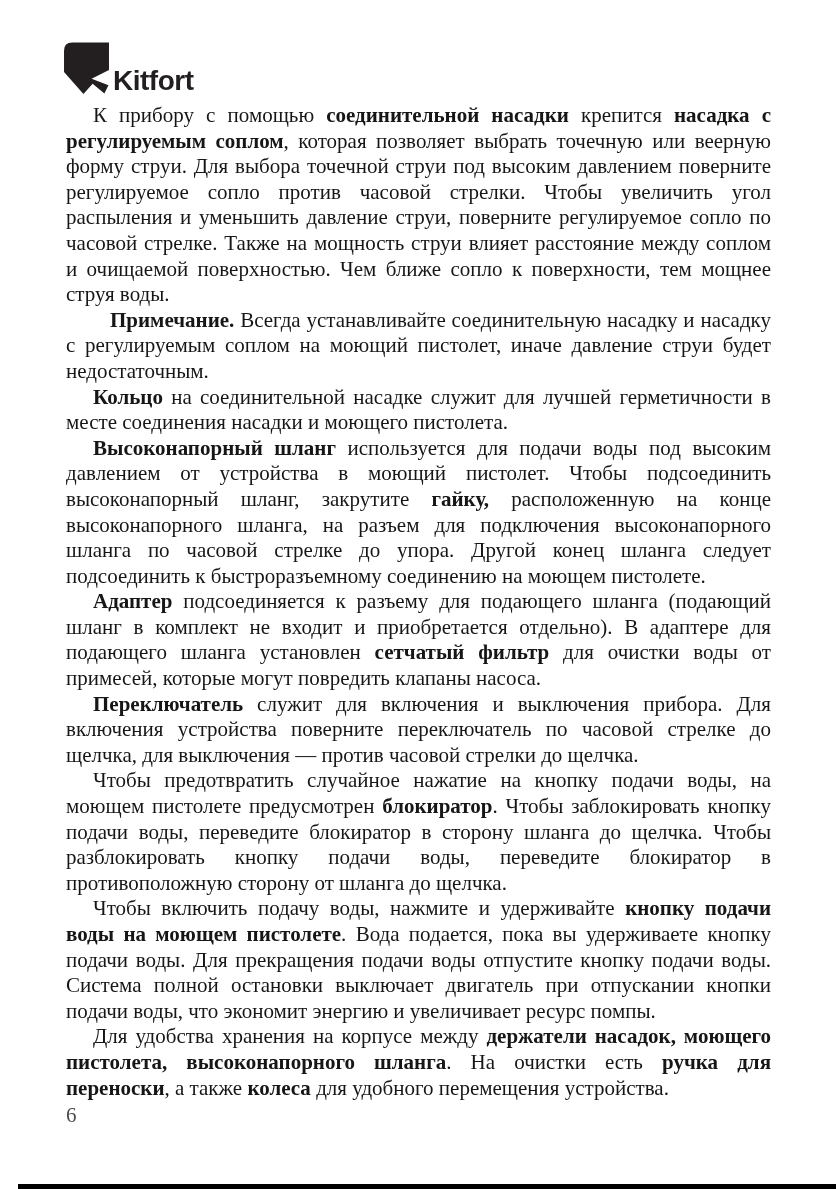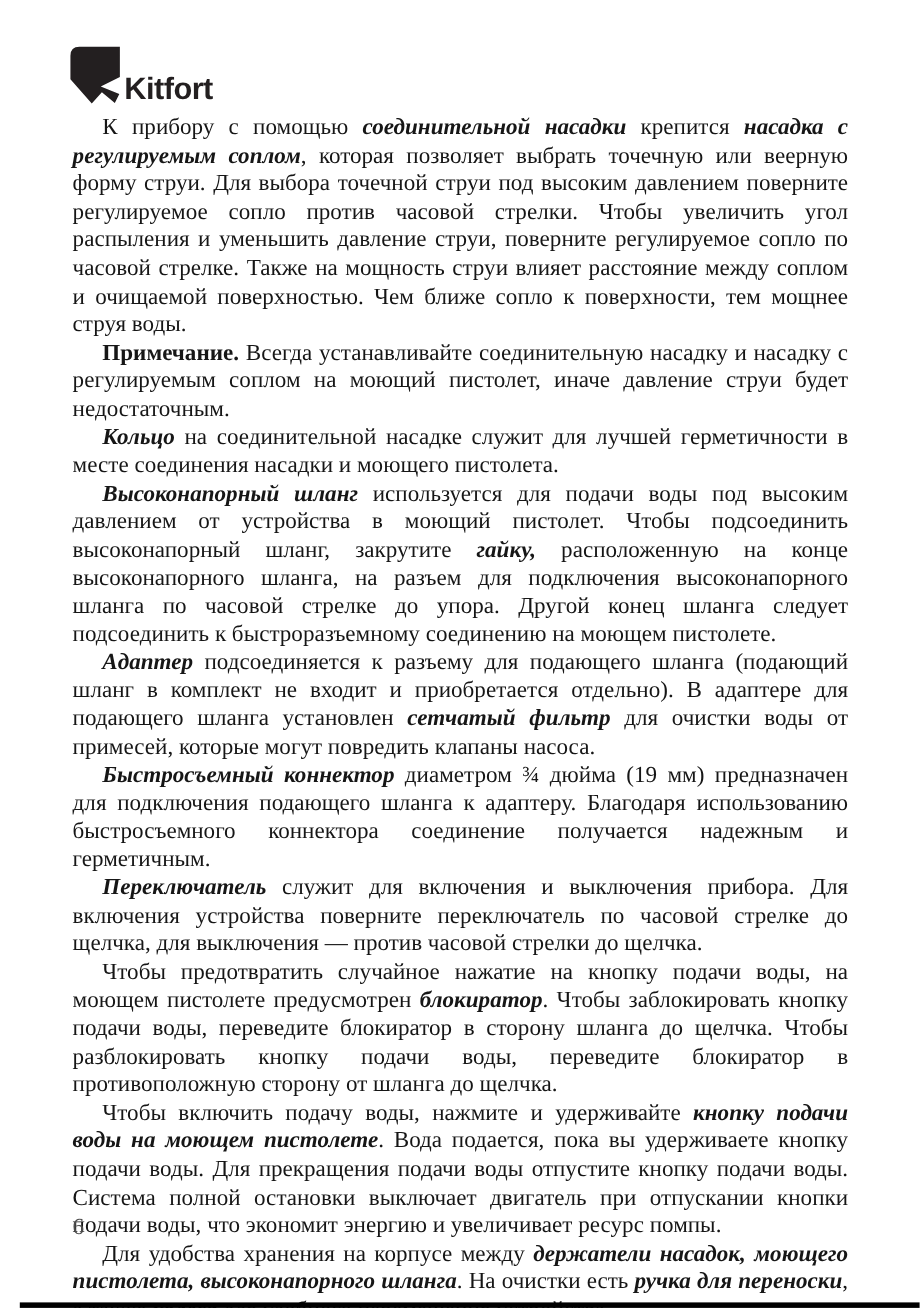--- a/index.html
+++ b/index.html
@@ -47,24 +47,24 @@
     line-height: 25.6px;
     color: #161616;
     text-align: justify;
   }
   .content p {
     margin: 0;
     text-indent: 27px;
   }
   .content .bi {
     font-weight: bold;
-    font-style: italic;
   }
   .content .b {
     font-weight: bold;
+    margin-left: 17px;
   }
   .page-number {
     position: absolute;
     left: 66px;
     top: 1103px;
     font-size: 21px;
     color: #4d4d4d;
   }
   .footer-bar {
     position: absolute;
@@ -88,21 +88,20 @@
     </span>
     <span class="wordmark">Kitfort</span>
   </header>
 
   <main class="content" id="content">
       <p><span>К прибору с помощью </span><span class="bi">соединительной насадки</span><span> крепится </span><span class="bi">насадка с регулируемым соплом</span><span>, которая позволяет выбрать точечную или веерную форму струи. Для выбора точечной струи под высоким давлением поверните регулируемое сопло против часовой стрелки. Чтобы увеличить угол распыления и уменьшить давление струи, поверните регулируемое сопло по часовой стрелке. Также на мощность струи влияет расстояние между соплом и очищаемой поверхностью. Чем ближе сопло к поверхности, тем мощнее струя воды.</span></p>
       <p><span class="b">Примечание.</span><span> Всегда устанавливайте соединительную насадку и насадку с регулируемым соплом на моющий пистолет, иначе давление струи будет недостаточным.</span></p>
       <p><span class="bi">Кольцо</span><span> на соединительной насадке служит для лучшей герметичности в месте соединения насадки и моющего пистолета.</span></p>
       <p><span class="bi">Высоконапорный шланг</span><span> используется для подачи воды под высоким давлением от устройства в моющий пистолет. Чтобы подсоединить высоконапорный шланг, закрутите </span><span class="bi">гайку,</span><span> расположенную на конце высоконапорного шланга, на разъем для подключения высоконапорного шланга по часовой стрелке до упора. Другой конец шланга следует подсоединить к быстроразъемному соединению на моющем пистолете.</span></p>
       <p><span class="bi">Адаптер</span><span> подсоединяется к разъему для подающего шланга (подающий шланг в комплект не входит и приобретается отдельно). В адаптере для подающего шланга установлен </span><span class="bi">сетчатый фильтр</span><span> для очистки воды от примесей, которые могут повредить клапаны насоса.</span></p>
-      <p><span class="bi">Быстросъемный коннектор</span><span> диаметром ¾ дюйма (19 мм) предназначен для подключения подающего шланга к адаптеру. Благодаря использованию быстросъемного коннектора соединение получается надежным и герметичным.</span></p>
       <p><span class="bi">Переключатель</span><span> служит для включения и выключения прибора. Для включения устройства поверните переключатель по часовой стрелке до щелчка, для выключения — против часовой стрелки до щелчка.</span></p>
       <p><span>Чтобы предотвратить случайное нажатие на кнопку подачи воды, на моющем пистолете предусмотрен </span><span class="bi">блокиратор</span><span>. Чтобы заблокировать кнопку подачи воды, переведите блокиратор в сторону шланга до щелчка. Чтобы разблокировать кнопку подачи воды, переведите блокиратор в противоположную сторону от шланга до щелчка.</span></p>
       <p><span>Чтобы включить подачу воды, нажмите и удерживайте </span><span class="bi">кнопку подачи воды на моющем пистолете</span><span>. Вода подается, пока вы удерживаете кнопку подачи воды. Для прекращения подачи воды отпустите кнопку подачи воды. Система полной остановки выключает двигатель при отпускании кнопки подачи воды, что экономит энергию и увеличивает ресурс помпы.</span></p>
       <p><span>Для удобства хранения на корпусе между </span><span class="bi">держатели насадок, моющего пистолета, высоконапорного шланга</span><span>. На очистки есть </span><span class="bi">ручка для переноски</span><span>, а также </span><span class="bi">колеса</span><span> для удобного перемещения устройства.</span></p>
     </main>
 
   <div class="page-number">6</div>
 
   <div class="footer-bar"></div>
 

